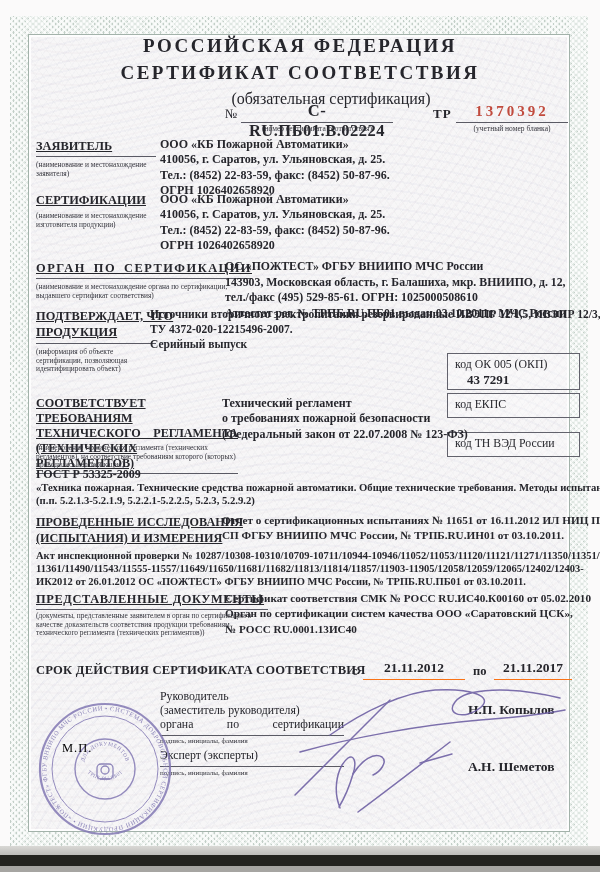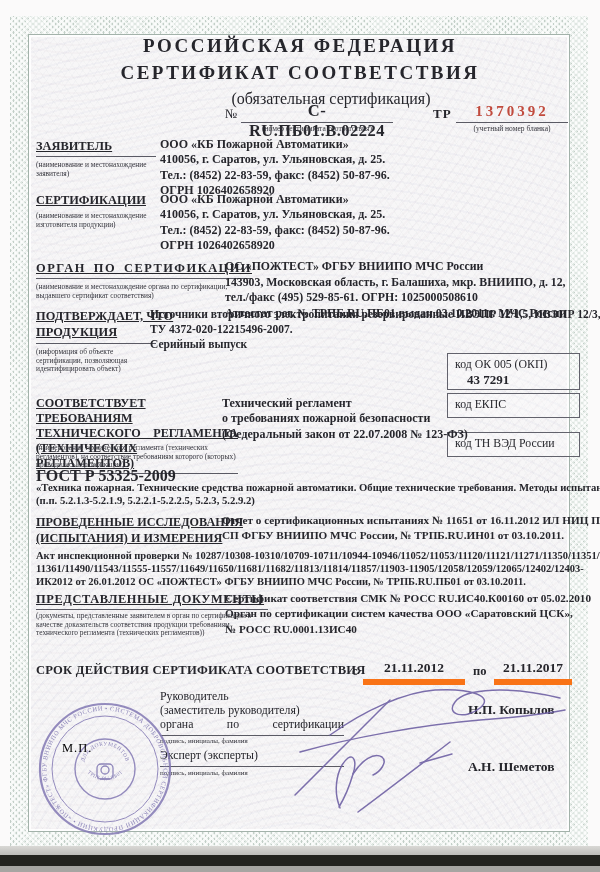--- a/index.html
+++ b/index.html
@@ -40,21 +40,21 @@
   .sub{font-size:7.4px;line-height:1.18;color:#35353d;}
   .content div{font-weight:bold;line-height:15.3px;}
   .fs12 div{font-size:12px;}
   .fs118 div{font-size:11.8px;line-height:15.5px;}
   .fs115 div{font-size:11.5px;line-height:15px;}
   .fs112 div{font-size:11.2px;line-height:15.3px;}
   .uline{border-bottom:1px solid #5a5a64;}
   .justify{text-align:justify;text-align-last:justify;}
   .caption{font-size:7px;color:#35353d;}
   .nowrap{white-space:nowrap;}
-  .datebox{text-align:center;font-weight:bold;font-size:13.5px;border-bottom:6px solid #f97316;height:19px;}
+  .datebox{text-align:center;font-weight:bold;font-size:13.5px;border-bottom:1px solid #f97316;height:19px;}
   .codebox{border:1px solid #62626c;padding:3px 6px 2px 7px;background:rgba(255,255,255,.25);}
   .codebox .cl{font-size:11.8px;}
   .codebox .cv{font-size:13px;font-weight:bold;padding-left:12px;}
   svg{overflow:visible;}
 </style>
 </head>
 <body>
 
 <div class="abs frame"></div>
 <div class="abs inner"></div>
@@ -121,21 +121,21 @@
   <div class="lbl justify" style="line-height:15px;font-size:12.2px;">СООТВЕТСТВУЕТ ТРЕБОВАНИЯМ</div>
   <div class="lbl justify" style="line-height:15px;font-size:12.2px;">ТЕХНИЧЕСКОГО РЕГЛАМЕНТА</div>
   <div class="lbl justify uline" style="line-height:15px;font-size:12.2px;padding-bottom:2px;">(ТЕХНИЧЕСКИХ РЕГЛАМЕНТОВ)</div>
 </div>
 <div class="abs sub" style="left:36px;top:444px;width:200px;">(наименование технического регламента (технических регламентов), на соответствие требованиям которого (которых) проводилась сертификация)</div>
 <div class="abs content fs12" style="left:222px;top:396px;width:225px;">
   <div>Технический регламент</div>
   <div>о требованиях пожарной безопасности</div>
   <div class="nowrap">(Федеральный закон от 22.07.2008 № 123-ФЗ)</div>
 </div>
-<div class="abs" style="left:36px;top:467px;font-weight:bold;font-size:16px;">ГОСТ Р 53325-2009</div>
+<div class="abs" style="left:36px;top:467px;font-weight:bold;font-size:12px;">ГОСТ Р 53325-2009</div>
 <div class="abs nowrap" style="left:36px;top:481px;font-weight:bold;font-size:10.7px;">«Техника пожарная. Технические средства пожарной автоматики. Общие технические требования. Методы испытаний»</div>
 <div class="abs" style="left:36px;top:494px;font-weight:bold;font-size:10.7px;">(п.п. 5.2.1.3-5.2.1.9, 5.2.2.1-5.2.2.5, 5.2.3, 5.2.9.2)</div>
 
 <div class="abs" style="left:36px;top:514px;width:235px;">
   <div class="lbl" style="line-height:16px;font-size:12.2px;">ПРОВЕДЕННЫЕ ИССЛЕДОВАНИЯ</div>
   <div class="lbl" style="line-height:16px;font-size:12.2px;">(ИСПЫТАНИЯ) И ИЗМЕРЕНИЯ</div>
 </div>
 <div class="abs content fs112" style="left:222px;top:513px;width:350px;">
   <div class="nowrap">Отчет о сертификационных испытаниях № 11651 от 16.11.2012 ИЛ НИЦ ПТ и</div>
   <div>СП ФГБУ ВНИИПО МЧС России, № ТРПБ.RU.ИН01 от 03.10.2011.</div>

